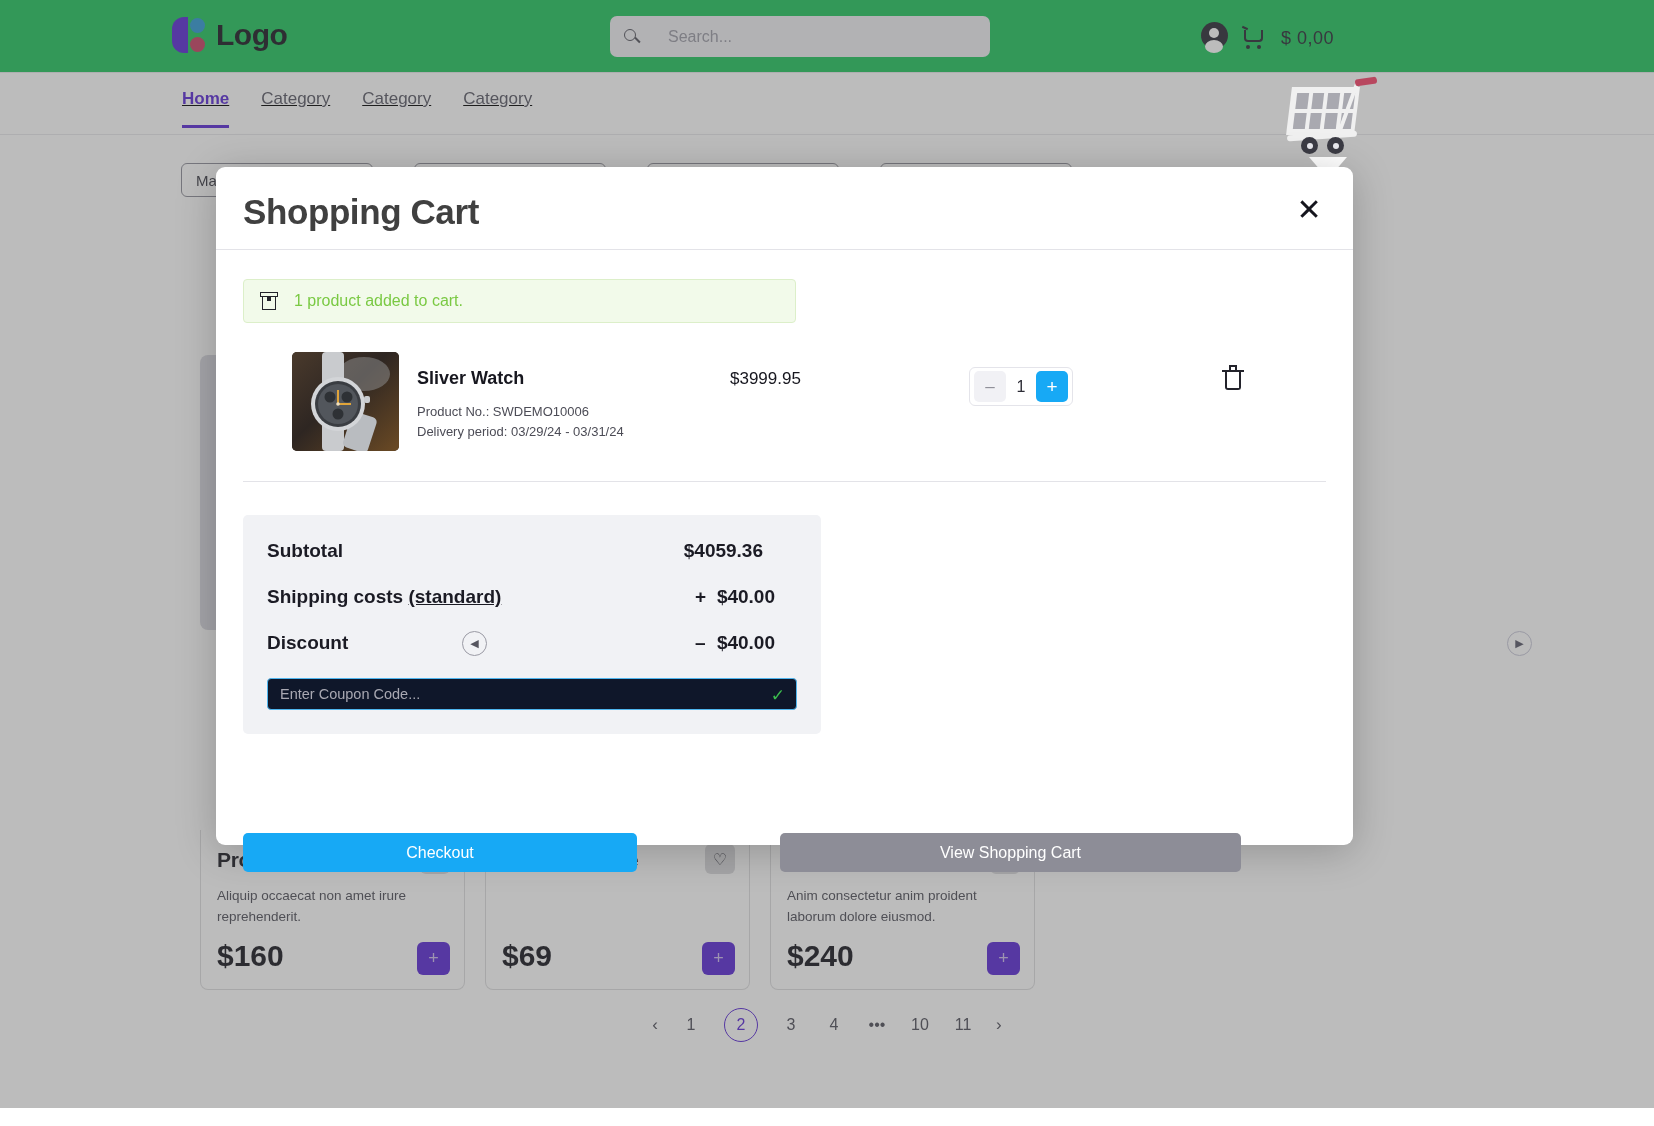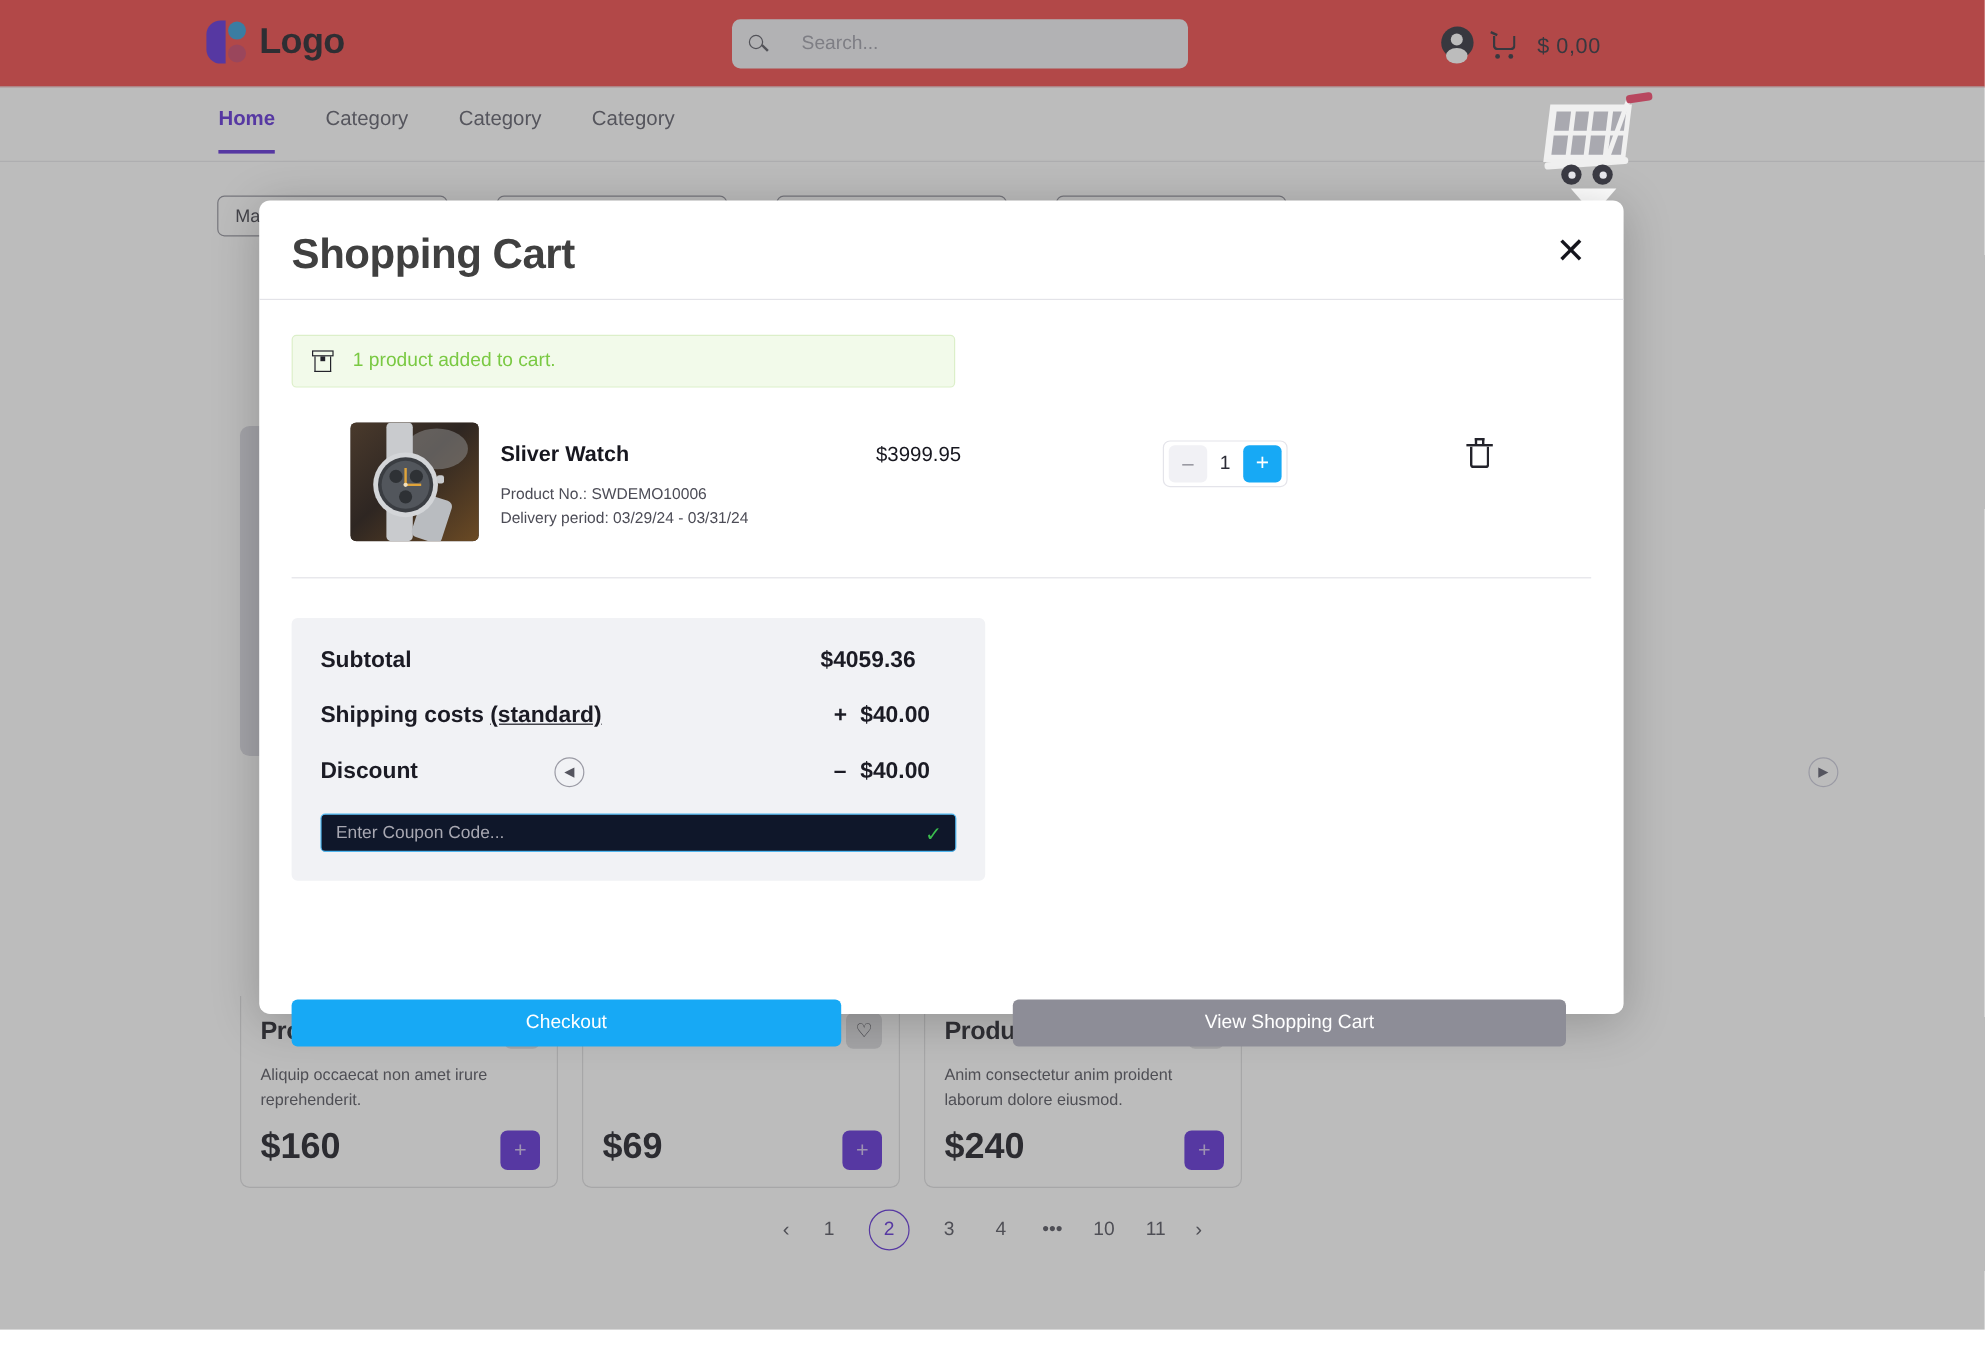--- a/index.html
+++ b/index.html
@@ -18,21 +18,21 @@
   }
   #dimlayer {
     position: absolute; left:0; top:0; width:1654px; height:1108px;
     background: rgba(80,80,80,0.38);
     z-index: 40; pointer-events:none;
   }
 
   
   .topbar {
     position:absolute; left:0; top:0; width:1654px; height:73px;
-    background:#ef4444; border-bottom:1px solid #e8e8ec;
+    background:#22c55e; border-bottom:1px solid #e8e8ec;
     display:flex; align-items:center;
   }
   .logo-wrap { position:absolute; left:172px; top:16px; display:flex; align-items:center; gap:9px; }
   .logo-mark { position:relative; width:35px; height:37px; }
   .logo-half {
     position:absolute; left:0; top:1px; width:16px; height:36px;
     background:#5b2bd6; border-radius:12px 0 0 12px;
   }
   .logo-dot-blue {
     position:absolute; left:18px; top:2px; width:15px; height:15px;
@@ -63,21 +63,21 @@
   .cartmini .body{position:absolute;left:2px;top:3px;width:19px;height:12px;border:2px solid #2b2b36;border-radius:0 0 4px 4px;border-top:none;}
   .cartmini .hdl{position:absolute;left:0;top:0;width:6px;height:2px;background:#2b2b36;transform:rotate(25deg);}
   .cartmini .w1,.cartmini .w2{position:absolute;bottom:0;width:4px;height:4px;border-radius:50%;background:#2b2b36;}
   .cartmini .w1{left:4px;} .cartmini .w2{left:15px;}
   .cart-amt { font-size:18px; color:#2b2b36; letter-spacing:0.5px; }
 
   .navbar {
     position:absolute; left:0; top:73px; width:1654px; height:62px; background:#fff;
     border-bottom:1px solid #e8e8ec;
   }
-  .nav-items { position:absolute; left:182px; top:16px; display:flex; gap:42px; }
+  .nav-items { position:absolute; left:182px; top:16px; display:flex; gap:32px;text-decoration:underline; }
   .nav-item { font-size:17px; color:#5a5a66; padding-bottom:16px; }
   .nav-item.active { color:#5b2bd6; font-weight:600; border-bottom:3px solid #5b2bd6; }
 
   
   .filters { position:absolute; left:181px; top:163px; display:flex; gap:41px; }
   .filter-pill {
     width:192px; height:34px; border:1px solid #8f8f99; border-radius:6px;
     background:transparent; display:flex; align-items:center; padding:0 14px;
     font-size:15px; color:#3c3c46;
   }
@@ -222,21 +222,21 @@
     display:flex; align-items:center; padding:0 12px; position:relative;
   }
   .coupon-ph { color:#a8a8b2; font-size:14.5px; }
   .coupon-check { position:absolute; right:11px; top:6px; color:#3bbd4e; font-size:17px; }
 
   .actions { position:absolute; left:27px; top:583px; width:1083px; display:flex; gap:143px; }
   .btn {
     height:39px; border-radius:5px; display:flex; align-items:center; justify-content:center;
     font-size:16px; color:#fff;
   }
-  .btn-checkout { width:458px; background:#17a9f5; }
+  .btn-checkout { width:394px; background:#17a9f5; }
   .btn-view { width:461px; background:#8d8d97; }
 </style>
 </head>
 <body>
 
 <div id="page">
 
   <div id="backdrop">
 
     <div class="topbar">

